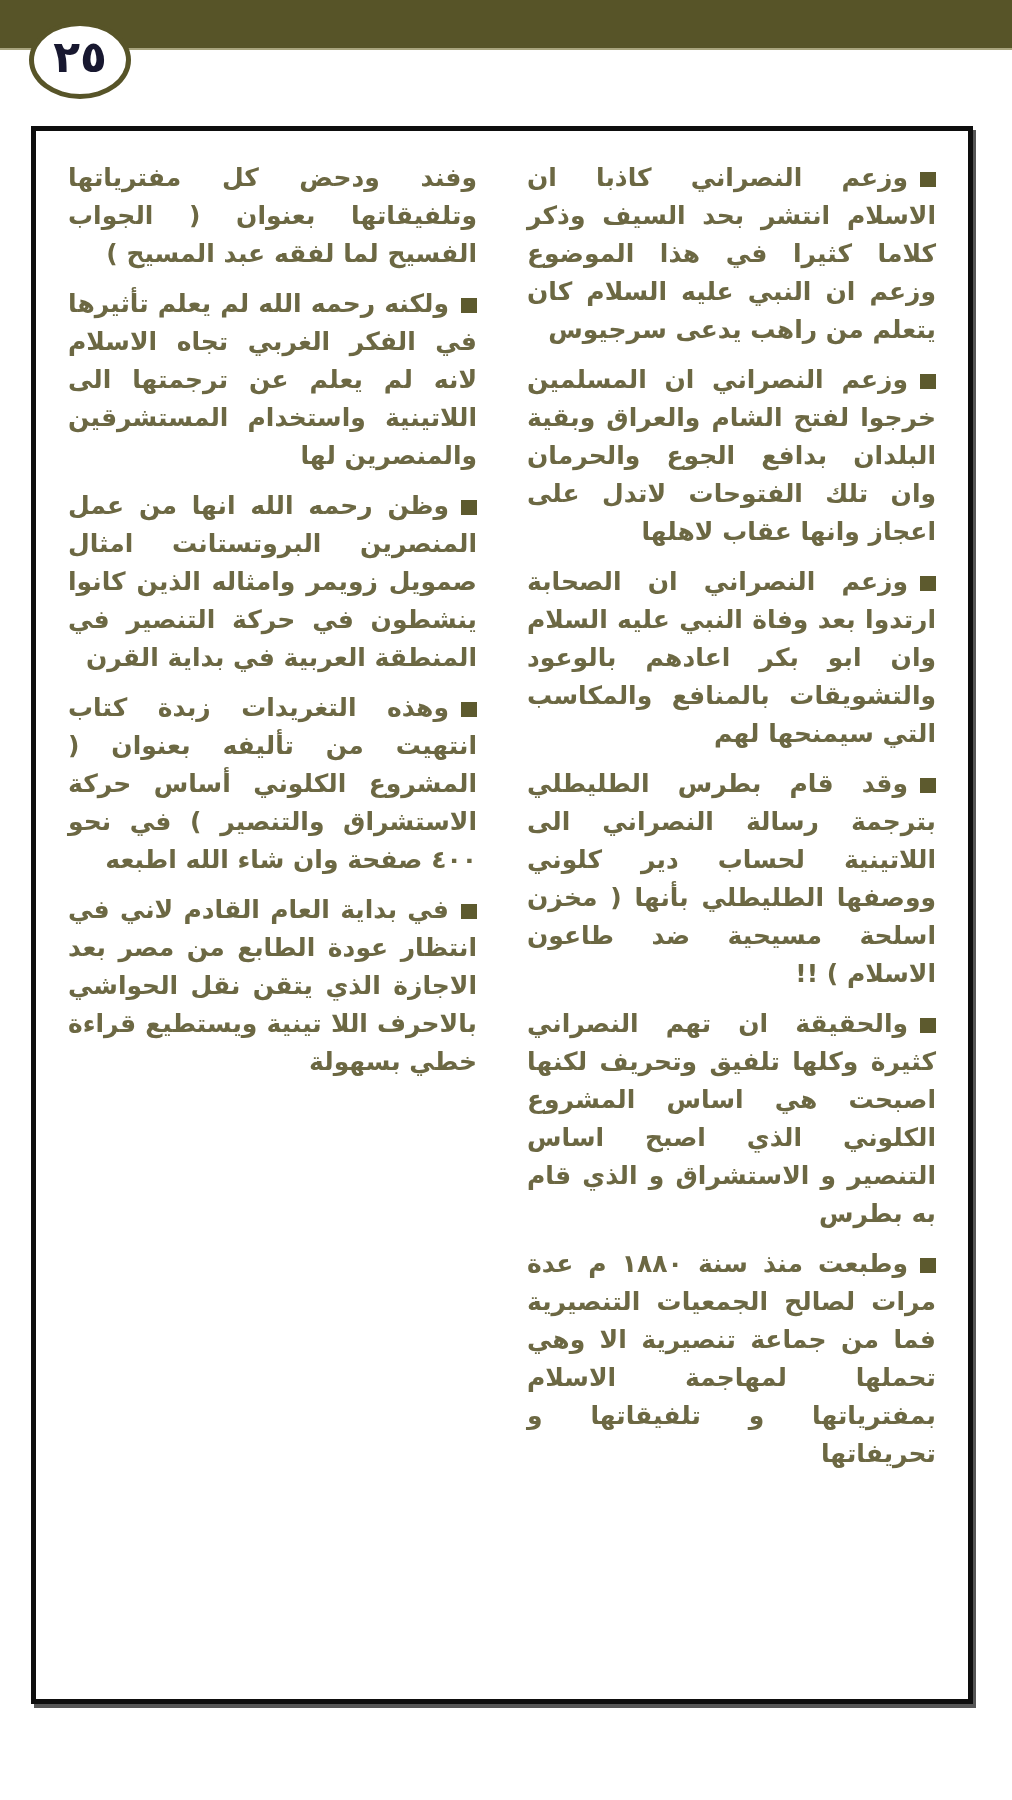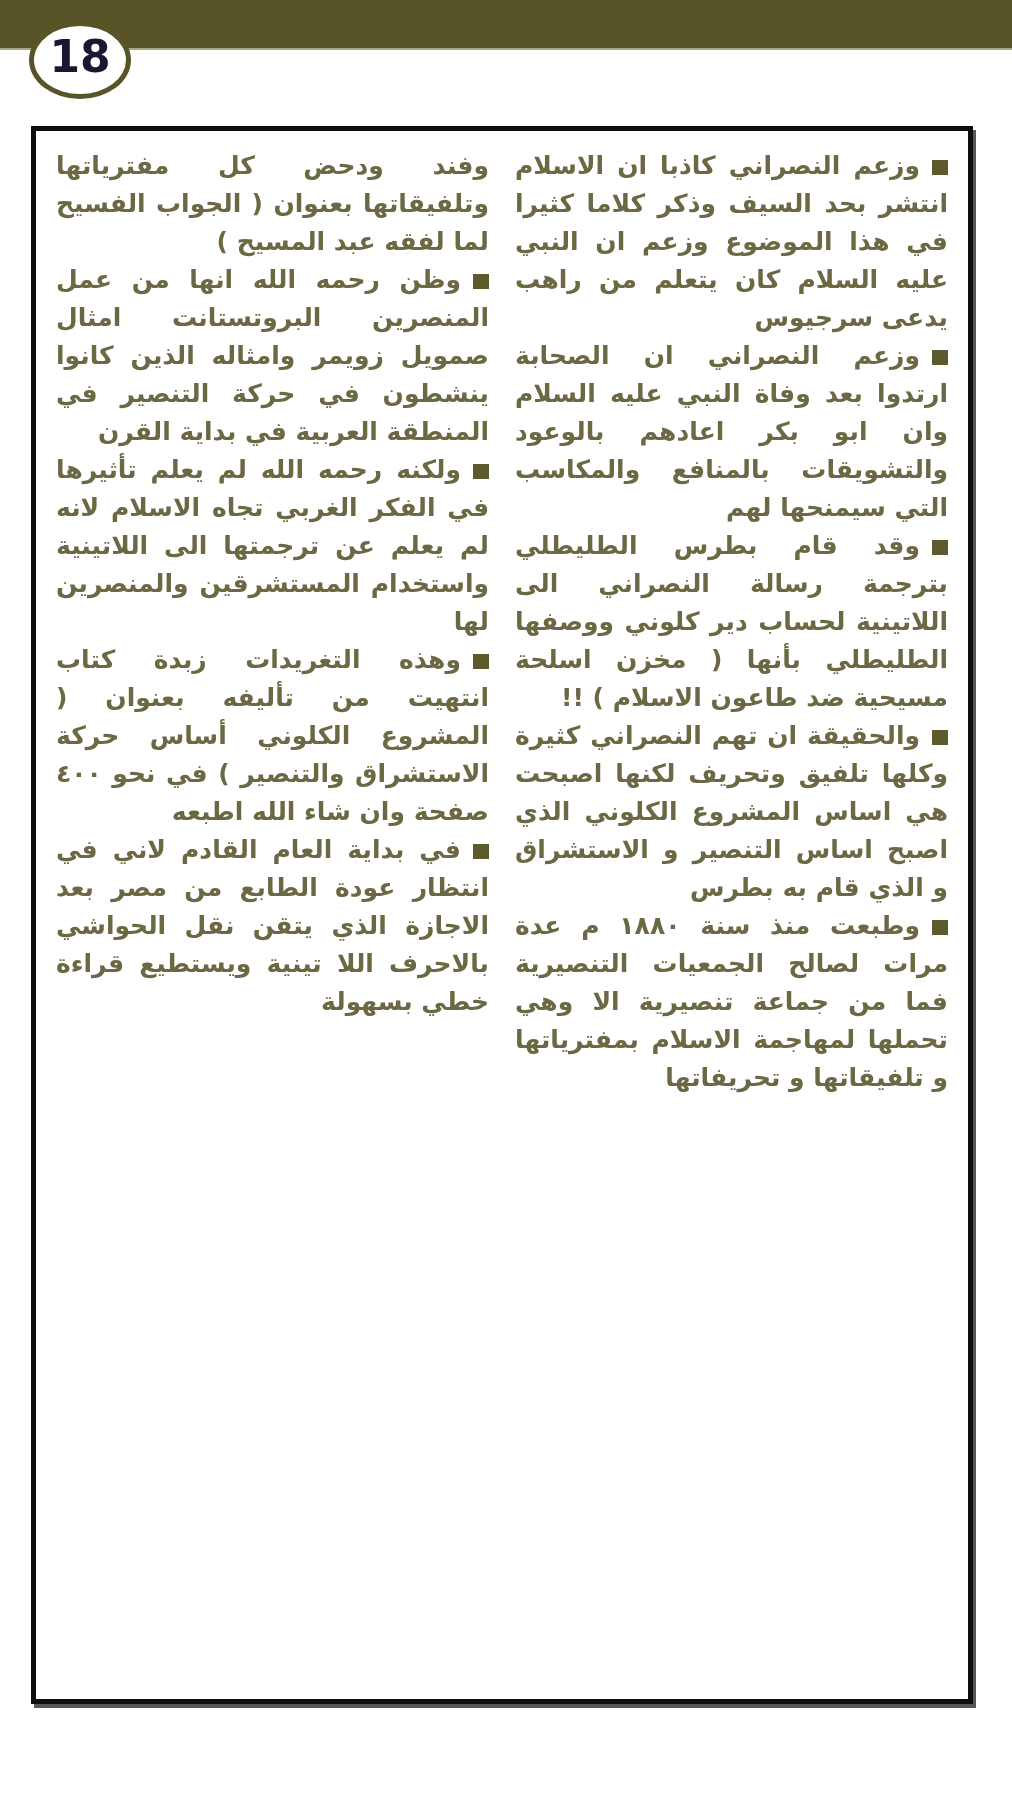--- a/index.html
+++ b/index.html
@@ -43,53 +43,54 @@
     display:flex; direction:rtl; gap:26px; height:100%;
   }
   .col { flex:1 1 0; min-width:0; }
   p.para {
     direction:rtl;
     text-align:justify;
     font-size:25px;
     font-weight:bold;
     line-height:38px;
     color:#6c6843;
-    margin:0;
+    margin:12px;
   }
   .bullet {
     display:inline-block;
     width:16px; height:15px;
     background:#5d5a2e;
     margin-left:12px;
     vertical-align:-1px;
   }
 </style>
 </head>
 <body>
 
 <div class="header-bar"></div>
 
 <div class="page-badge">
-  <span>18</span>
+  <span>٢٥</span>
 </div>
 
 <div class="content-box">
   <div class="cols">
 
     <div class="col">
       <p class="para"><span class="bullet"></span><span>وزعم النصراني كاذبا ان الاسلام انتشر بحد السيف وذكر كلاما كثيرا في هذا الموضوع وزعم ان النبي عليه السلام كان يتعلم من راهب يدعى سرجيوس</span></p>
+      <p class="para"><span class="bullet"></span><span>وزعم النصراني ان المسلمين خرجوا لفتح الشام والعراق وبقية البلدان بدافع الجوع والحرمان وان تلك الفتوحات لاتدل على اعجاز وانها عقاب لاهلها</span></p>
       <p class="para"><span class="bullet"></span><span>وزعم النصراني ان الصحابة ارتدوا بعد وفاة النبي عليه السلام وان ابو بكر اعادهم بالوعود والتشويقات بالمنافع والمكاسب التي سيمنحها لهم</span></p>
       <p class="para"><span class="bullet"></span><span>وقد قام بطرس الطليطلي بترجمة رسالة النصراني الى اللاتينية لحساب دير كلوني ووصفها الطليطلي بأنها ( مخزن اسلحة مسيحية ضد طاعون الاسلام ) !!</span></p>
       <p class="para"><span class="bullet"></span><span>والحقيقة ان تهم النصراني كثيرة وكلها تلفيق وتحريف لكنها اصبحت هي اساس المشروع الكلوني الذي اصبح اساس التنصير و الاستشراق و الذي قام به بطرس</span></p>
       <p class="para"><span class="bullet"></span><span>وطبعت منذ سنة ١٨٨٠ م عدة مرات لصالح الجمعيات التنصيرية فما من جماعة تنصيرية الا وهي تحملها لمهاجمة الاسلام بمفترياتها و تلفيقاتها و تحريفاتها</span></p>
 
     </div>
 
     <div class="col">
       <p class="para"><span>وفند ودحض كل مفترياتها وتلفيقاتها بعنوان ( الجواب الفسيح لما لفقه عبد المسيح )</span></p>
+      <p class="para"><span class="bullet"></span><span>ولكنه رحمه الله لم يعلم تأثيرها في الفكر الغربي تجاه الاسلام لانه لم يعلم عن ترجمتها الى اللاتينية واستخدام المستشرقين والمنصرين لها</span></p>
       <p class="para"><span class="bullet"></span><span>وظن رحمه الله انها من عمل المنصرين البروتستانت امثال صمويل زويمر وامثاله الذين كانوا ينشطون في حركة التنصير في المنطقة العربية في بداية القرن</span></p>
-      <p class="para"><span class="bullet"></span><span>ولكنه رحمه الله لم يعلم تأثيرها في الفكر الغربي تجاه الاسلام لانه لم يعلم عن ترجمتها الى اللاتينية واستخدام المستشرقين والمنصرين لها</span></p>
       <p class="para"><span class="bullet"></span><span>وهذه التغريدات زبدة كتاب انتهيت من تأليفه بعنوان ( المشروع الكلوني أساس حركة الاستشراق والتنصير ) في نحو ٤٠٠ صفحة وان شاء الله اطبعه</span></p>
       <p class="para"><span class="bullet"></span><span>في بداية العام القادم لاني في انتظار عودة الطابع من مصر بعد الاجازة الذي يتقن نقل الحواشي بالاحرف اللا تينية ويستطيع قراءة خطي بسهولة</span></p>
     </div>
 
   </div>
 </div>
 
 </body></html>

